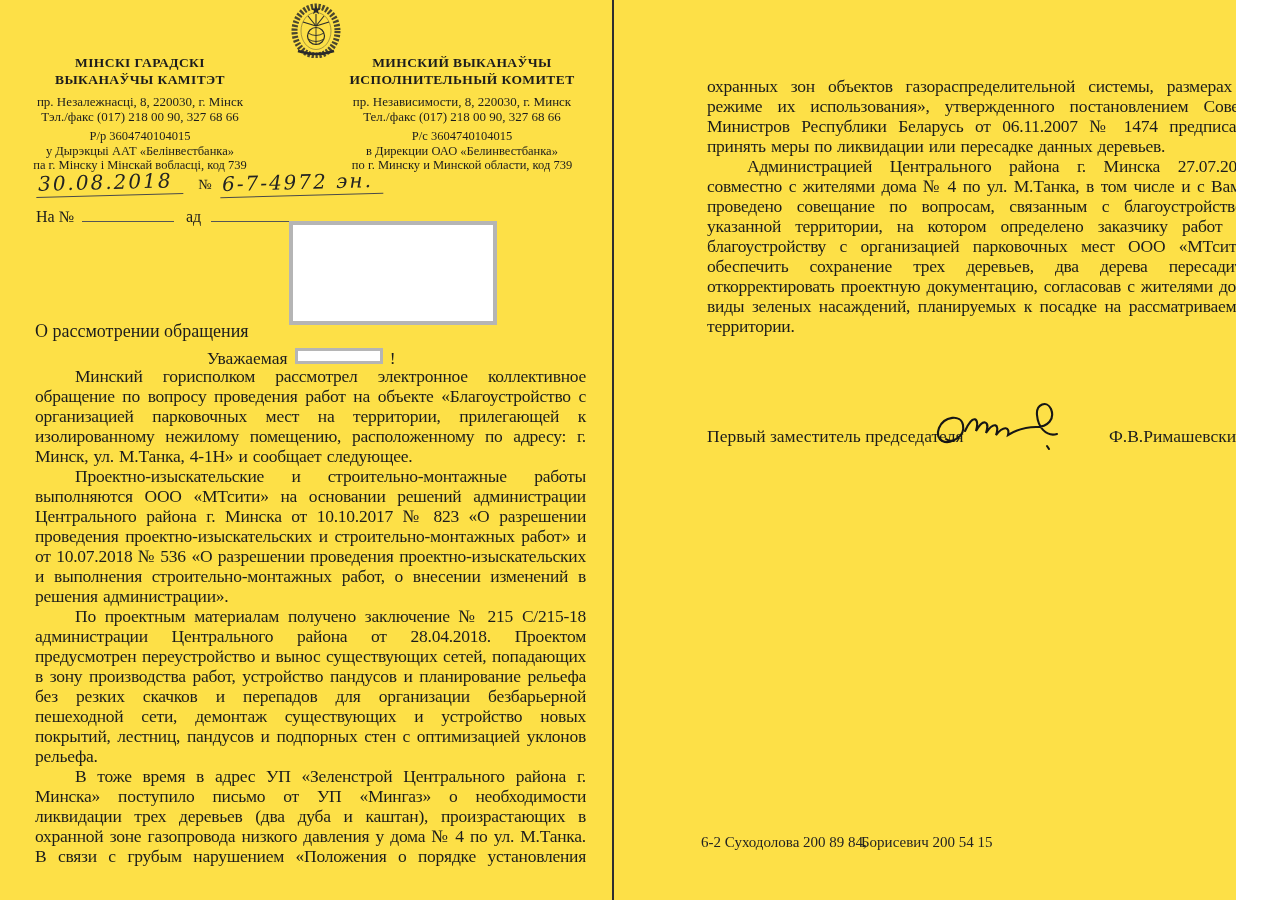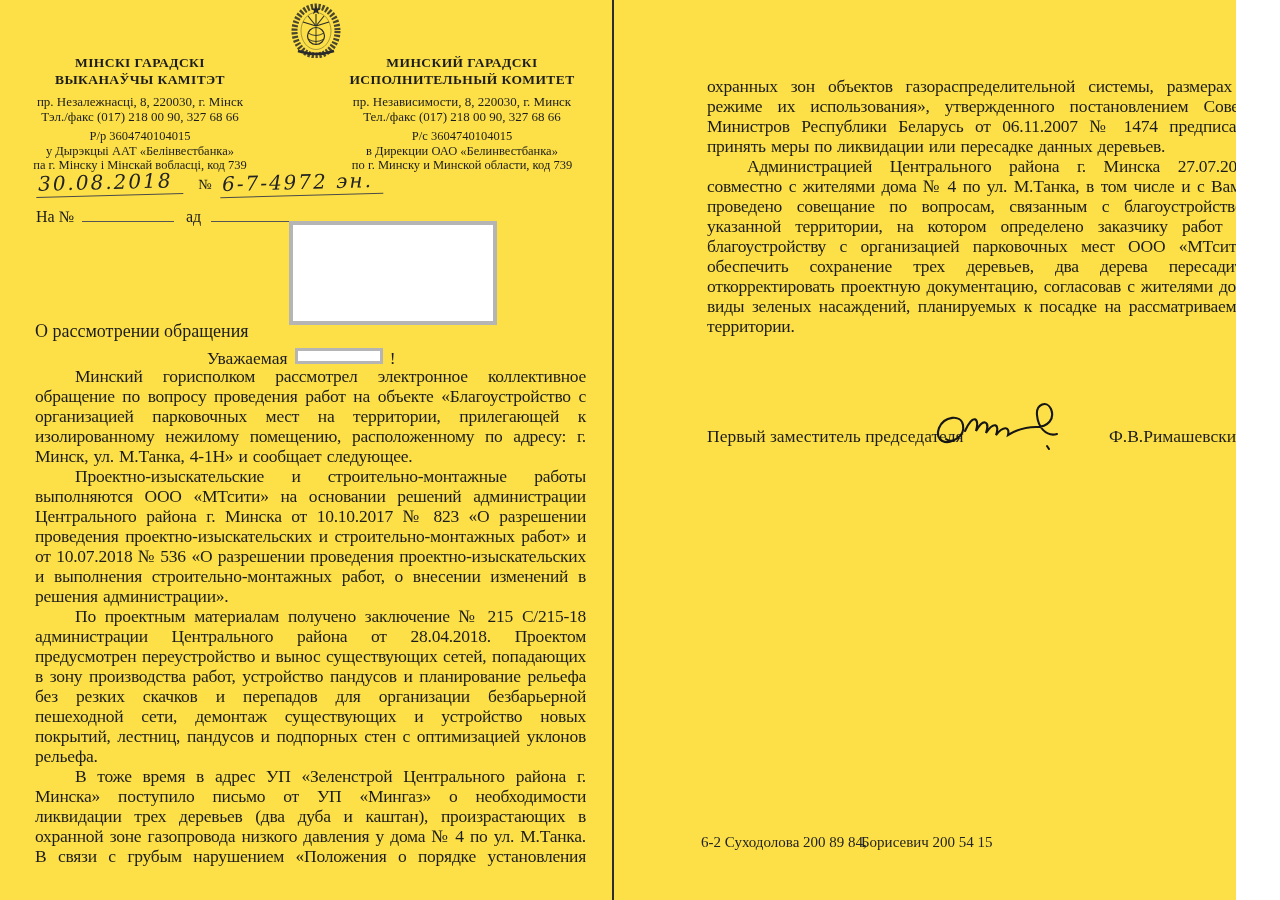--- a/index.html
+++ b/index.html
@@ -91,21 +91,21 @@
       <div class="hdr-title">МІНСКІ  ГАРАДСКІ</div>
       <div class="hdr-title">ВЫКАНАЎЧЫ  КАМІТЭТ</div>
       <div class="hdr-addr gap-top">пр. Незалежнасці, 8, 220030, г. Мінск</div>
       <div class="hdr-addr">Тэл./факс  (017) 218 00 90,  327 68 66</div>
       <div class="hdr-small gap-top2">Р/р 3604740104015</div>
       <div class="hdr-small">у Дырэкцыі ААТ «Белінвестбанка»</div>
       <div class="hdr-small">па г. Мінску і Мінскай вобласці, код 739</div>
     </div>
 
     <div class="hdr hdr-right">
-      <div class="hdr-title">МИНСКИЙ ГАРАДСКІ</div>
+      <div class="hdr-title">МИНСКИЙ ВЫКАНАЎЧЫ</div>
       <div class="hdr-title">ИСПОЛНИТЕЛЬНЫЙ КОМИТЕТ</div>
       <div class="hdr-addr gap-top">пр. Независимости, 8, 220030, г. Минск</div>
       <div class="hdr-addr">Тел./факс  (017) 218 00 90,  327 68 66</div>
       <div class="hdr-small gap-top2">Р/с 3604740104015</div>
       <div class="hdr-small">в Дирекции ОАО «Белинвестбанка»</div>
       <div class="hdr-small">по г. Минску и Минской области, код 739</div>
     </div>
 
     <div class="refline">
       <span class="hand underl">30.08.2018</span><span class="no-sign">№</span><span class="hand underl">6-7-4972 эн.</span>

